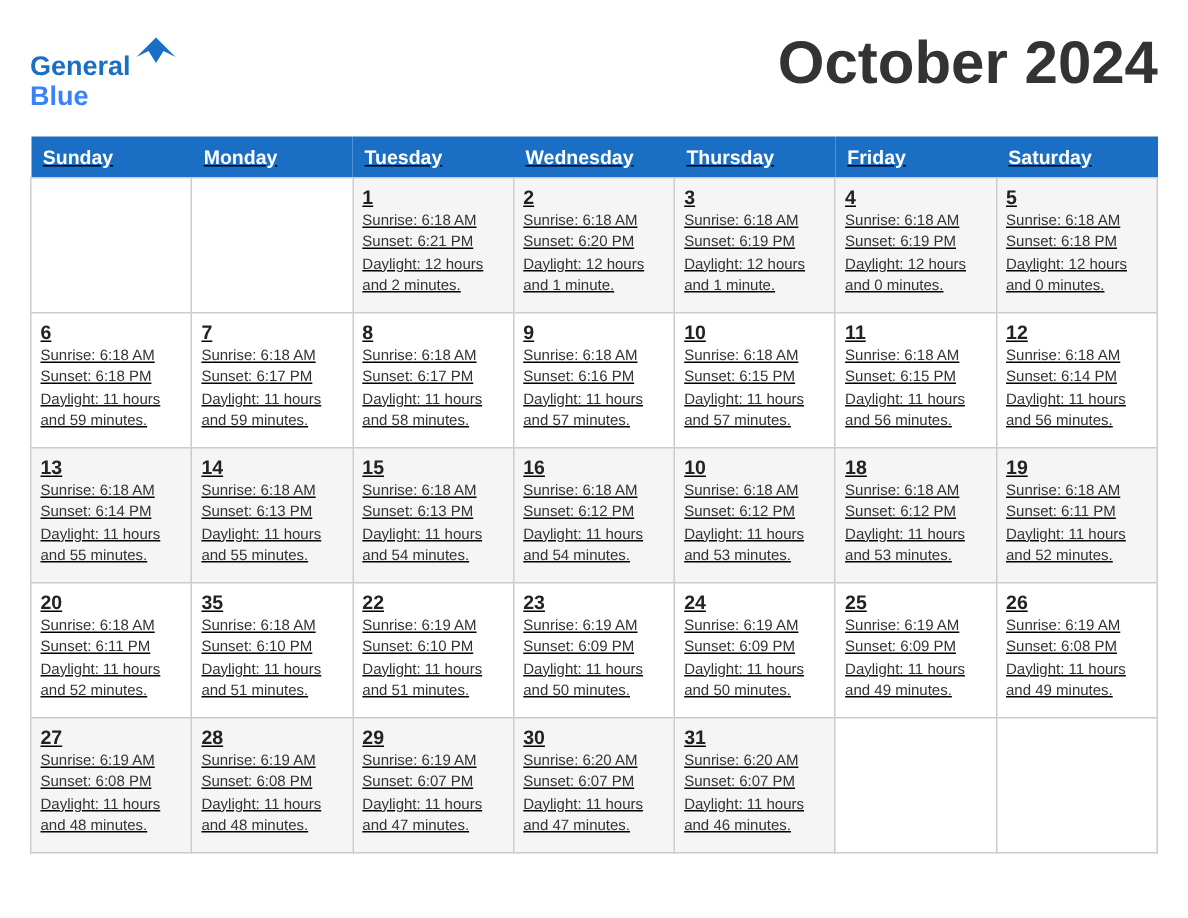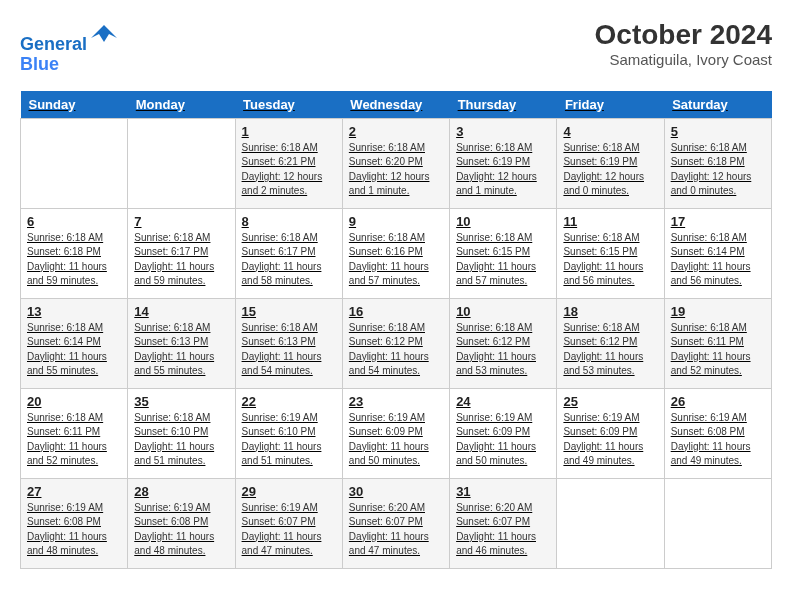--- a/index.html
+++ b/index.html
@@ -32,21 +32,21 @@
     }
     .logo-bird {
       width: 30px;
       height: 30px;
       margin-left: 2px;
     }
     .title-block {
       text-align: right;
     }
     .month-title {
-      font-size: 28px;
+      font-size: 40px;
       font-weight: bold;
       color: #333;
       line-height: 1.1;
     }
     .location {
       font-size: 15px;
       color: #555;
     }
     table {
       width: 100%;
@@ -101,21 +101,20 @@
     <div>
       <div class="logo-text">
         <span>General</span><svg class="logo-bird" viewBox="0 0 30 30">
             <polygon points="15,5 28,18 20,14 15,22 10,14 2,18" fill="#1a6fc4"></polygon>
           </svg><br><span style="color:#3b82f6;">Blue</span>
       </div>
     </div>
   </div>
   <div class="title-block">
     <div class="month-title">October 2024</div>
-    <div class="location">Samatiguila, Ivory Coast</div>
   </div>
 </div>
 
 <table>
   <thead>
     <tr>
     <th>Sunday</th>
         <th>Monday</th>
         <th>Tuesday</th>
         <th>Wednesday</th>
@@ -201,21 +200,21 @@
 and 57 minutes.</div>
         </td>
         <td>
           <span class="day-number">11</span>
           <div class="day-info" style="white-space: pre-line;">Sunrise: 6:18 AM
 Sunset: 6:15 PM
 Daylight: 11 hours
 and 56 minutes.</div>
         </td>
         <td>
-          <span class="day-number">17</span>
+          <span class="day-number">12</span>
           <div class="day-info" style="white-space: pre-line;">Sunrise: 6:18 AM
 Sunset: 6:14 PM
 Daylight: 11 hours
 and 56 minutes.</div>
         </td>
       </tr>
       <tr>
         <td>
           <span class="day-number">13</span>
           <div class="day-info" style="white-space: pre-line;">Sunrise: 6:18 AM

